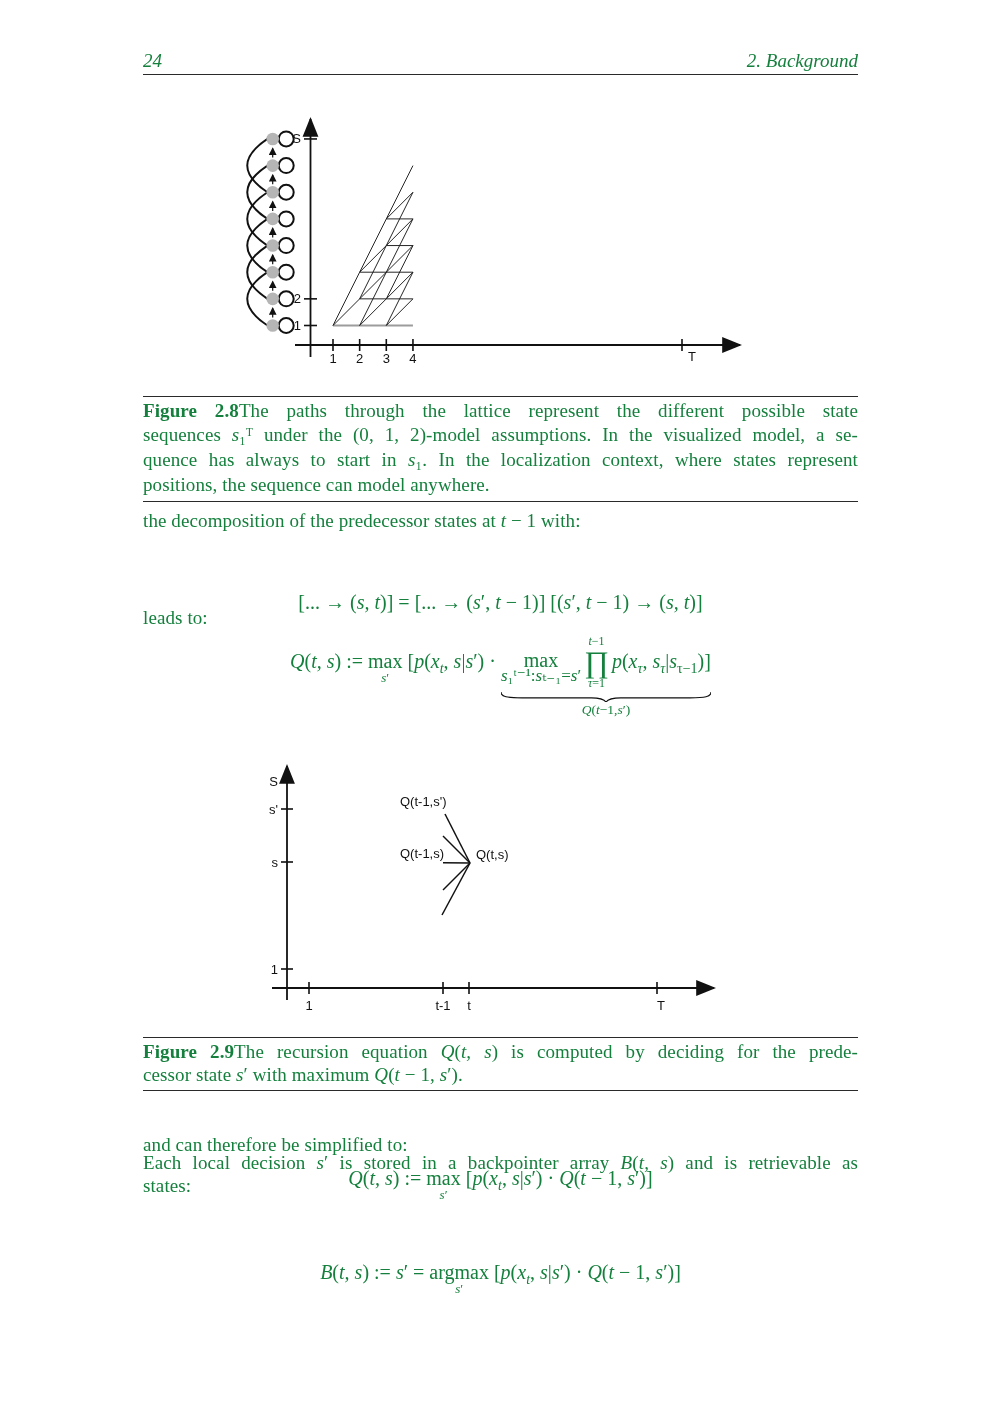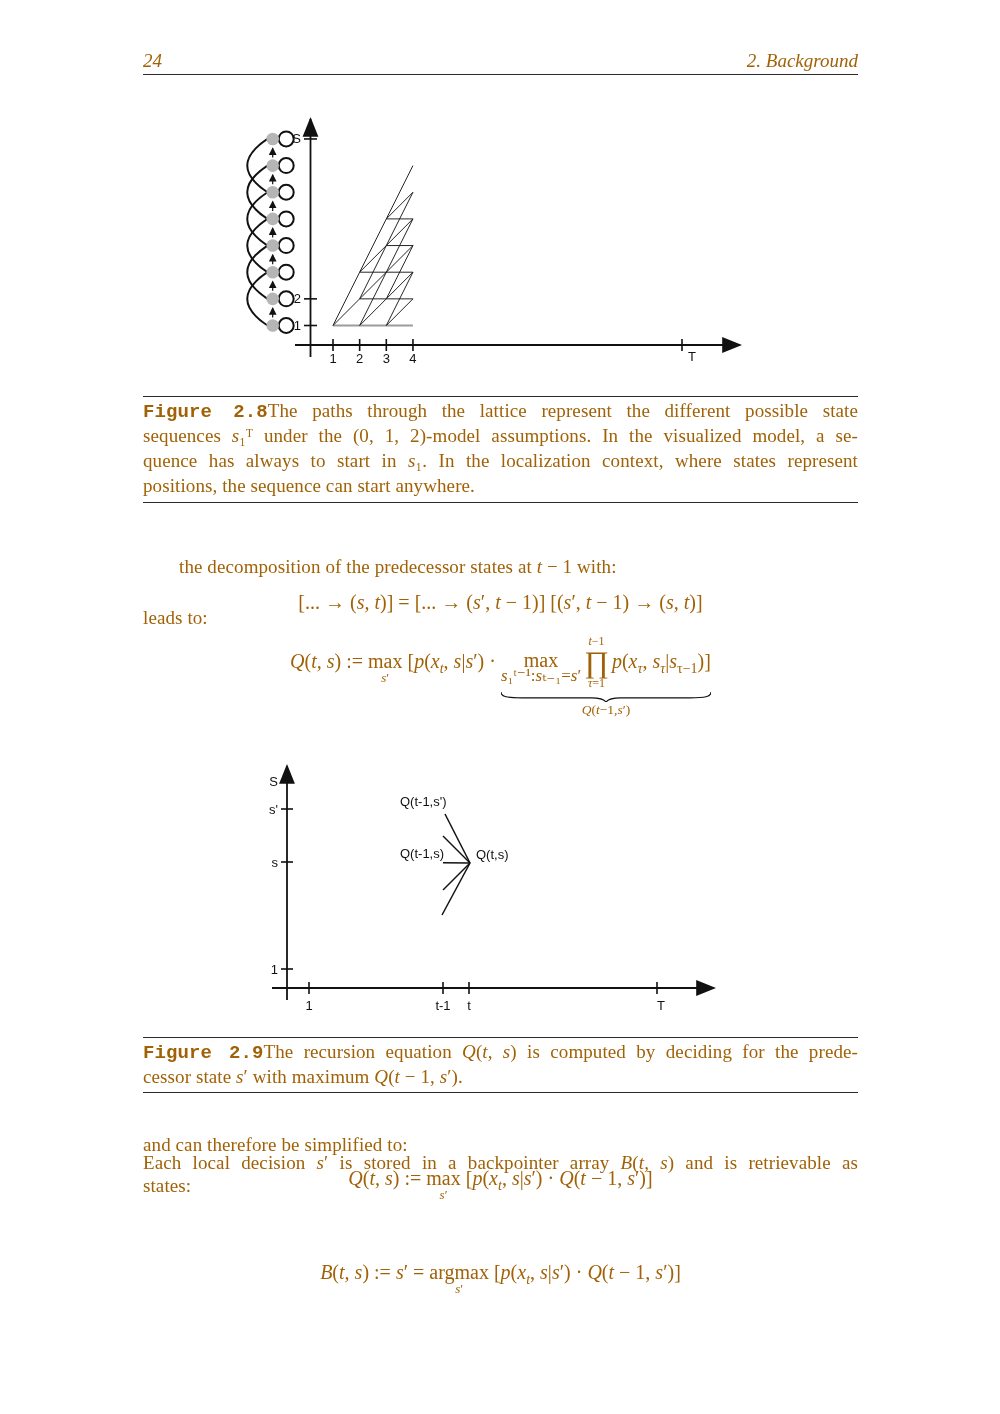--- a/index.html
+++ b/index.html
@@ -1,17 +1,17 @@
 <!DOCTYPE html>
 <html><head>
 <meta charset="utf-8">
 <style>
   html,body{margin:0;padding:0;background:#ffffff;}
   .page{position:relative;width:1000px;height:1414px;background:#ffffff;overflow:hidden;
-        font-family:"Liberation Serif","DejaVu Serif",serif;color:#a16207;}
+        font-family:"Liberation Serif","DejaVu Serif",serif;color:#15803d;}
   
   .hnum{position:absolute;left:143px;top:50px;font-size:19px;font-style:italic;}
   .hchap{position:absolute;right:142px;top:50px;font-size:19px;font-style:italic;text-align:left;}
   .hrule{position:absolute;left:143px;top:74px;width:715px;height:0;border-top:1.4px solid #2a2a2a;}
   
   .figsvg{position:absolute;overflow:visible;}
   .ck{fill:none;stroke:#111;stroke-width:2;}
   .nd{fill:#b5b5b5;stroke:none;}
   .ca{stroke:#111;stroke-width:1.2;}
   .ax{stroke:#111;stroke-width:1.8;fill:none;}
@@ -21,21 +21,21 @@
   .fl{stroke:#111;stroke-width:1.5;}
   .lb{font-family:"Liberation Sans","DejaVu Sans",sans-serif;font-size:13px;fill:#111;}
   .e{text-anchor:end;} .m{text-anchor:middle;}
   
   .cap{position:absolute;left:143px;width:715px;border-top:1.4px solid #2a2a2a;border-bottom:1.4px solid #2a2a2a;
        font-size:19px;padding:1.5px 0 3.5px 0;letter-spacing:0.1px;}
   .cap28{top:396px;line-height:24.7px;}
   .cap29{top:1037px;line-height:23.5px;}
   .jline{text-align:justify;text-align-last:justify;}
   .lline{text-align:left;}
-  .caphead{font-weight:700;font-family:Liberation Mono, monospace;}
+  .caphead{font-weight:700;}
   
   .bt{position:absolute;left:143px;width:715px;font-size:19px;line-height:23px;letter-spacing:0.1px;}
   
   .eq{position:absolute;left:143px;width:715px;text-align:center;font-size:20px;line-height:1;
       white-space:nowrap;font-family:"Liberation Serif","DejaVu Serif","DejaVu Sans",serif;}
   .stk{display:inline-block;text-align:center;vertical-align:-14px;}
   .stk .op{display:block;font-size:20px;line-height:20px;}
   .stk .sm{display:block;font-size:13px;line-height:13px;}
   .stk0{display:inline-block;text-align:center;vertical-align:-13px;}
   .stk0 .op{display:block;font-size:20px;line-height:20px;}
@@ -138,24 +138,24 @@
       <line class="lt" x1="151.3" y1="150.55" x2="177.95" y2="97.25"></line>
       <line class="lt" x1="151.3" y1="123.9" x2="177.95" y2="123.9"></line>
       <line class="lt" x1="151.3" y1="123.9" x2="177.95" y2="97.25"></line>
       <line class="lt" x1="151.3" y1="123.9" x2="177.95" y2="70.60000000000002"></line>
     </svg>
 
   <div class="cap cap28">
     <div class="jline"><b class="caphead">Figure 2.8</b><span>The paths through the lattice represent the different possible state</span></div>
     <div class="jline">sequences <i>s</i>₁ᵀ under the (0, 1, 2)-model assumptions. In the visualized model, a se-</div>
     <div class="jline">quence has always to start in <i>s</i>₁. In the localization context, where states represent</div>
-    <div class="lline">positions, the sequence can start anywhere.</div>
-  </div>
-
-  <div class="bt" style="top:555px;margin-left:36px;">the decomposition of the predecessor states at <i>t</i> − 1 with:</div>
+    <div class="lline">positions, the sequence can model anywhere.</div>
+  </div>
+
+  <div class="bt" style="top:509px;">the decomposition of the predecessor states at <i>t</i> − 1 with:</div>
 
   <div class="eq" style="top:592px;">[... → (<i>s, t</i>)] = [... → (<i>s</i>′, <i>t</i> − 1)] [(<i>s</i>′, <i>t</i> − 1) → (<i>s, t</i>)]</div>
 
   <div class="bt" style="top:606px;">leads to:</div>
 
   <div class="eq" style="top:635px;">
     <span><i>Q</i>(<i>t, s</i>) := </span><span class="stk"><span class="op">max</span><span class="sm"><i>s</i>′</span></span><span> [<i>p</i>(<i>x<sub>t</sub></i>, <i>s</i>|<i>s</i>′) · </span><span class="ubgrp"><span class="ubrow"><span class="stk0"><span class="op">max</span><span class="xsm"><i>s</i>₁ᵗ⁻¹:<i>s</i>ₜ₋₁=<i>s</i>′</span></span><span class="pstk"><span class="psm"><i>t</i>−1</span><span class="prod">∏</span><span class="psm"><i>τ</i>=1</span></span><span><i>p</i>(<i>x<sub>τ</sub></i>, <i>s<sub>τ</sub></i>|<i>s</i><sub>τ−1</sub>)]</span></span><svg class="brace" viewBox="0 0 100 12" preserveAspectRatio="none">
           <path d="M0,0 C0,6 3,7 10,7 L43,7 C47,7 49,8.5 50,12 C51,8.5 53,7 57,7 L90,7 C97,7 100,6 100,0" fill="none" stroke="#111" stroke-width="1.2" vector-effect="non-scaling-stroke"></path>
         </svg><span class="ublabel"><i>Q</i>(<i>t</i>−1,<i>s</i>′)</span></span>
   </div>

